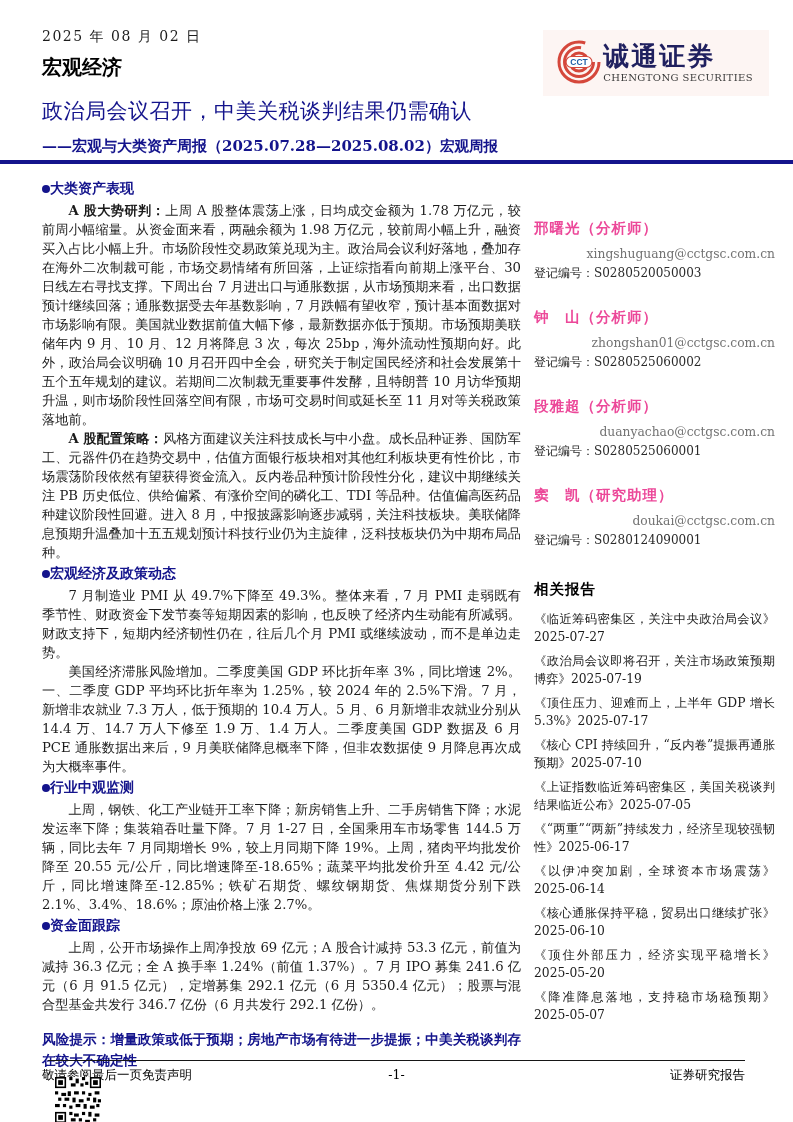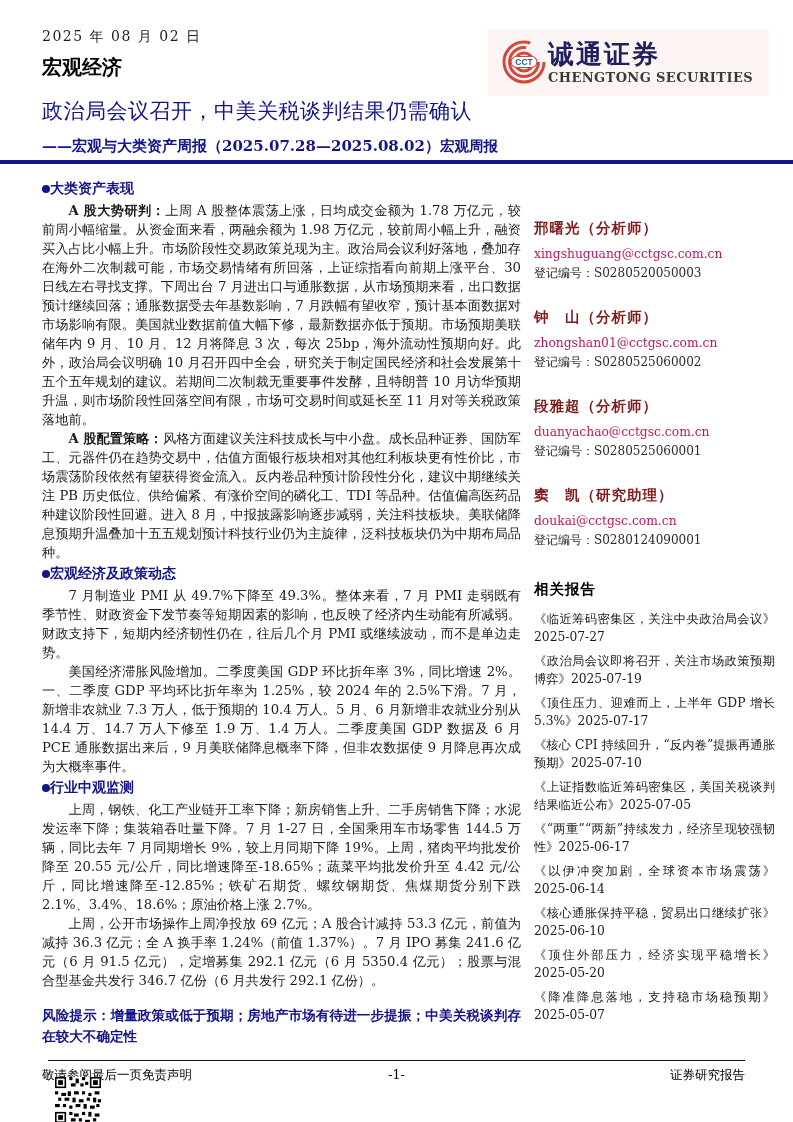--- a/index.html
+++ b/index.html
@@ -12,21 +12,21 @@
   .doc-header{position:absolute;top:28px;left:42px;right:18px;height:70px;}
   .date{font-size:14px;color:#1c1c1c;letter-spacing:1.5px;}
   .category{font-size:20px;font-weight:bold;margin-top:8px;color:#000;}
   .logo{
     position:absolute;top:2px;right:6px;display:flex;align-items:center;
     background:#fdf5f3;padding:9px 16px 9px 12px;
   }
   .logo-rings{width:48px;height:48px;flex:none;}
   .logo-textwrap{display:flex;flex-direction:column;line-height:1.05;}
   .logo-cn{font-size:26px;font-weight:bold;color:#20205f;letter-spacing:2px;}
-  .logo-en{font-size:13px;font-weight:bold;color:#3a3a3a;letter-spacing:0.4px;margin-top:3px;}
+  .logo-en{font-size:10px;font-weight:normal;color:#3a3a3a;letter-spacing:0.4px;margin-top:3px;}
   
   .title{position:absolute;top:97px;left:42px;margin:0;font-size:21px;font-weight:normal;color:#14148c;letter-spacing:0.5px;}
   .subtitle-row{
     position:absolute;top:137px;left:42px;right:48px;display:flex;
     justify-content:flex-start;align-items:baseline;color:#14148c;font-weight:bold;
   }
   .subtitle{font-size:15px;}
   .report-type{font-size:14.5px;}
   .divider{position:absolute;top:160px;left:0;width:793px;height:4px;background:#14148c;}
   
@@ -34,22 +34,22 @@
   .main-col{width:479px;flex:none;}
   .sidebar{width:241px;margin-left:13px;padding-top:42px;}
   
   .sec-head{display:flex;align-items:center;color:#14148c;font-weight:bold;font-size:14px;margin:3px 0 3px 0;}
   .bullet-dot{width:8px;height:8px;border-radius:50%;background:#14148c;flex:none;}
   .para{margin:0;font-size:13.2px;line-height:19px;text-align:justify;text-indent:2em;color:#1b1b1b;}
   .lead{font-weight:bold;}
   .risk{margin-top:15px;font-weight:bold;color:#14148c;font-size:13.6px;line-height:21px;text-align:justify;}
   
   .analyst{margin-bottom:25px;}
-  .analyst-name{font-size:14.5px;font-weight:bold;color:#7f1d1d;margin-bottom:7px;letter-spacing:1px;}
-  .analyst-email{font-size:12.3px;color:#be185d;line-height:19px;}
+  .analyst-name{font-size:14.5px;font-weight:bold;color:#ec4899;margin-bottom:7px;letter-spacing:1px;}
+  .analyst-email{font-size:12.3px;color:#737373;line-height:19px;text-align:right;}
   .analyst-reg{font-size:12px;color:#2a2a2a;line-height:19px;}
   .related-head{font-size:14.5px;font-weight:bold;color:#000;margin:30px 0 12px 0;letter-spacing:1px;}
   .report-item{font-size:12.3px;line-height:17.5px;margin-bottom:7px;text-align:justify;color:#1b1b1b;}
   
   .footer-line{position:absolute;top:1060px;left:48px;right:48px;height:1px;background:#161616;}
   .footer{position:absolute;top:1067px;left:42px;right:48px;display:flex;justify-content:space-between;font-size:12.5px;color:#000;}
   .footer-center{position:absolute;top:1067px;left:0;width:793px;text-align:center;font-size:12.5px;color:#000;}
   .qr{position:absolute;left:55px;top:1077px;width:46px;height:46px;}
 </style>
 </head>
@@ -99,20 +99,24 @@
       </div>
       <p class="para">7 月制造业 PMI 从 49.7%下降至 49.3%。整体来看，7 月 PMI 走弱既有季节性、财政资金下发节奏等短期因素的影响，也反映了经济内生动能有所减弱。财政支持下，短期内经济韧性仍在，往后几个月 PMI 或继续波动，而不是单边走势。</p>
       <p class="para">美国经济滞胀风险增加。二季度美国 GDP 环比折年率 3%，同比增速 2%。一、二季度 GDP 平均环比折年率为 1.25%，较 2024 年的 2.5%下滑。7 月，新增非农就业 7.3 万人，低于预期的 10.4 万人。5 月、6 月新增非农就业分别从 14.4 万、14.7 万人下修至 1.9 万、1.4 万人。二季度美国 GDP 数据及 6 月 PCE 通胀数据出来后，9 月美联储降息概率下降，但非农数据使 9 月降息再次成为大概率事件。</p>
 
       <div class="sec-head">
         <span class="bullet-dot"></span>
         <span>行业中观监测</span>
       </div>
       <p class="para">上周，钢铁、化工产业链开工率下降；新房销售上升、二手房销售下降；水泥发运率下降；集装箱吞吐量下降。7 月 1-27 日，全国乘用车市场零售 144.5 万辆，同比去年 7 月同期增长 9%，较上月同期下降 19%。上周，猪肉平均批发价降至 20.55 元/公斤，同比增速降至-18.65%；蔬菜平均批发价升至 4.42 元/公斤，同比增速降至-12.85%；铁矿石期货、螺纹钢期货、焦煤期货分别下跌 2.1%、3.4%、18.6%；原油价格上涨 2.7%。</p>
 
+      <div class="sec-head">
+        <span class="bullet-dot"></span>
+        <span>资金面跟踪</span>
+      </div>
       <p class="para">上周，公开市场操作上周净投放 69 亿元；A 股合计减持 53.3 亿元，前值为减持 36.3 亿元；全 A 换手率 1.24%（前值 1.37%）。7 月 IPO 募集 241.6 亿元（6 月 91.5 亿元），定增募集 292.1 亿元（6 月 5350.4 亿元）；股票与混合型基金共发行 346.7 亿份（6 月共发行 292.1 亿份）。</p>
 
       <div class="risk">风险提示：增量政策或低于预期；房地产市场有待进一步提振；中美关税谈判存在较大不确定性</div>
     </div>
 
     <aside class="sidebar">
 
       <div class="analyst">
         <div class="analyst-name">邢曙光（分析师）</div>
         <div class="analyst-email">xingshuguang@cctgsc.com.cn</div>

